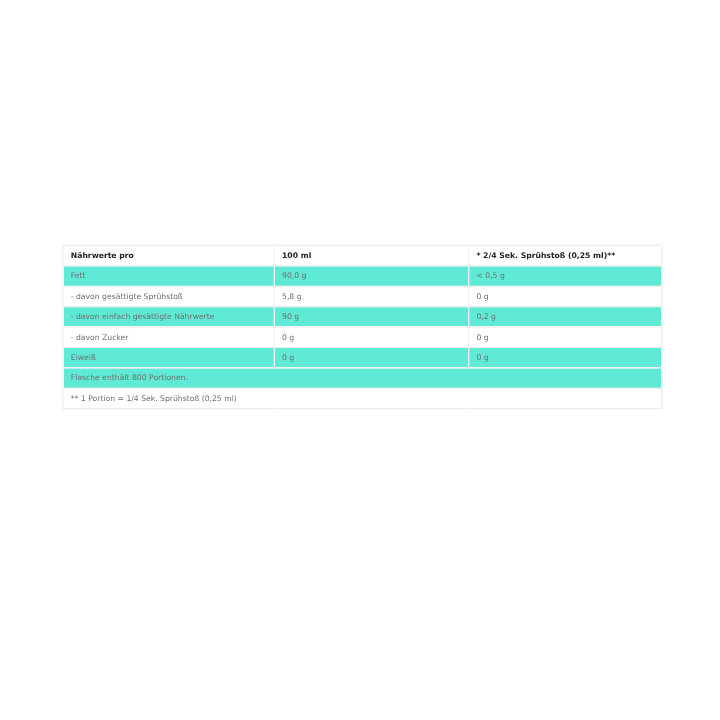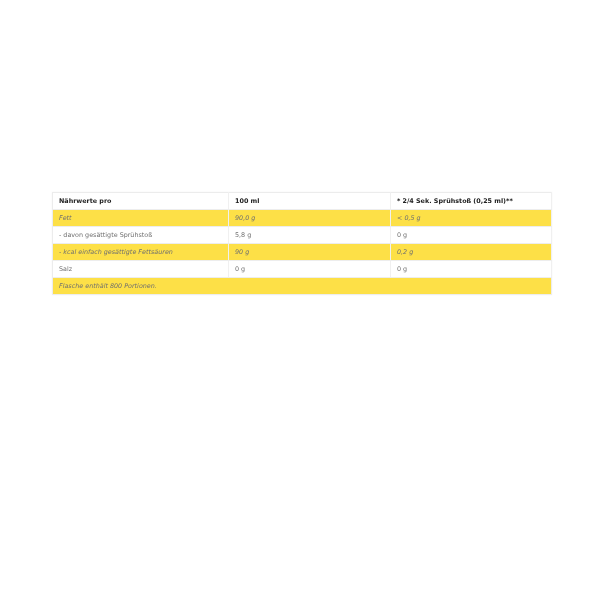--- a/index.html
+++ b/index.html
@@ -1,33 +1,33 @@
 <!DOCTYPE html>
 <html><head>
   <meta charset="utf-8">
   <style>
     html, body { margin: 0; padding: 0; background: #ffffff; }
     body { width: 600px; height: 600px; position: relative; font-family: "DejaVu Sans", sans-serif; }
     .nutri-table {
-      position: absolute; left: 52px; top: 192px; width: 499px;
+      position: absolute; left: 52px; top: 204px; width: 499px;
       border-collapse: collapse; table-layout: fixed;
       font-size: 6.4px; color: #6f6f6f;
       border: 1px solid #ececec;
       box-shadow: 0 0 2px rgba(0,0,0,0.04);
     }
     .nutri-table col.c1 { width: 176px; }
     .nutri-table col.c2 { width: 162px; }
     .nutri-table col.c3 { width: 161px; }
     .nutri-table th, .nutri-table td {
       height: 16px; padding: 0 0 0 6px; text-align: left; vertical-align: middle;
       border-bottom: 1px solid #ededed; border-right: 1px solid #f0f0f0;
       white-space: nowrap; overflow: hidden;
     }
     .nutri-table th { color: #222222; font-weight: bold; }
-    .nutri-table tr.alt td { background: #fde047; font-style: italic; }
+    .nutri-table tr.alt td { background: #5eead4; }
     .nutri-table td.full { border-right: none; margin-left: 16px; }
   </style>
 </head>
 <body>
 
 <table class="nutri-table">
   <colgroup>
       <col class="c1">
       <col class="c2">
       <col class="c3">
@@ -44,26 +44,34 @@
       <td>Fett</td>
       <td>90,0 g</td>
       <td>&lt; 0,5 g</td>
     </tr>
     <tr>
       <td>- davon gesättigte Sprühstoß</td>
       <td>5,8 g</td>
       <td>0 g</td>
     </tr>
     <tr class="alt">
-      <td>- kcal einfach gesättigte Fettsäuren</td>
+      <td>- davon einfach gesättigte Nährwerte</td>
       <td>90 g</td>
       <td>0,2 g</td>
     </tr>
     <tr>
-      <td>Salz</td>
+      <td>- davon Zucker</td>
+      <td>0 g</td>
+      <td>0 g</td>
+    </tr>
+    <tr class="alt">
+      <td>Eiweiß</td>
       <td>0 g</td>
       <td>0 g</td>
     </tr>
     <tr class="alt">
       <td class="full" colspan="3">Flasche enthält 800 Portionen.</td>
     </tr>
+    <tr>
+      <td class="full" colspan="3">** 1 Portion = 1/4 Sek. Sprühstoß (0,25 ml)</td>
+    </tr>
   </tbody>
 </table>
 
 </body></html>

